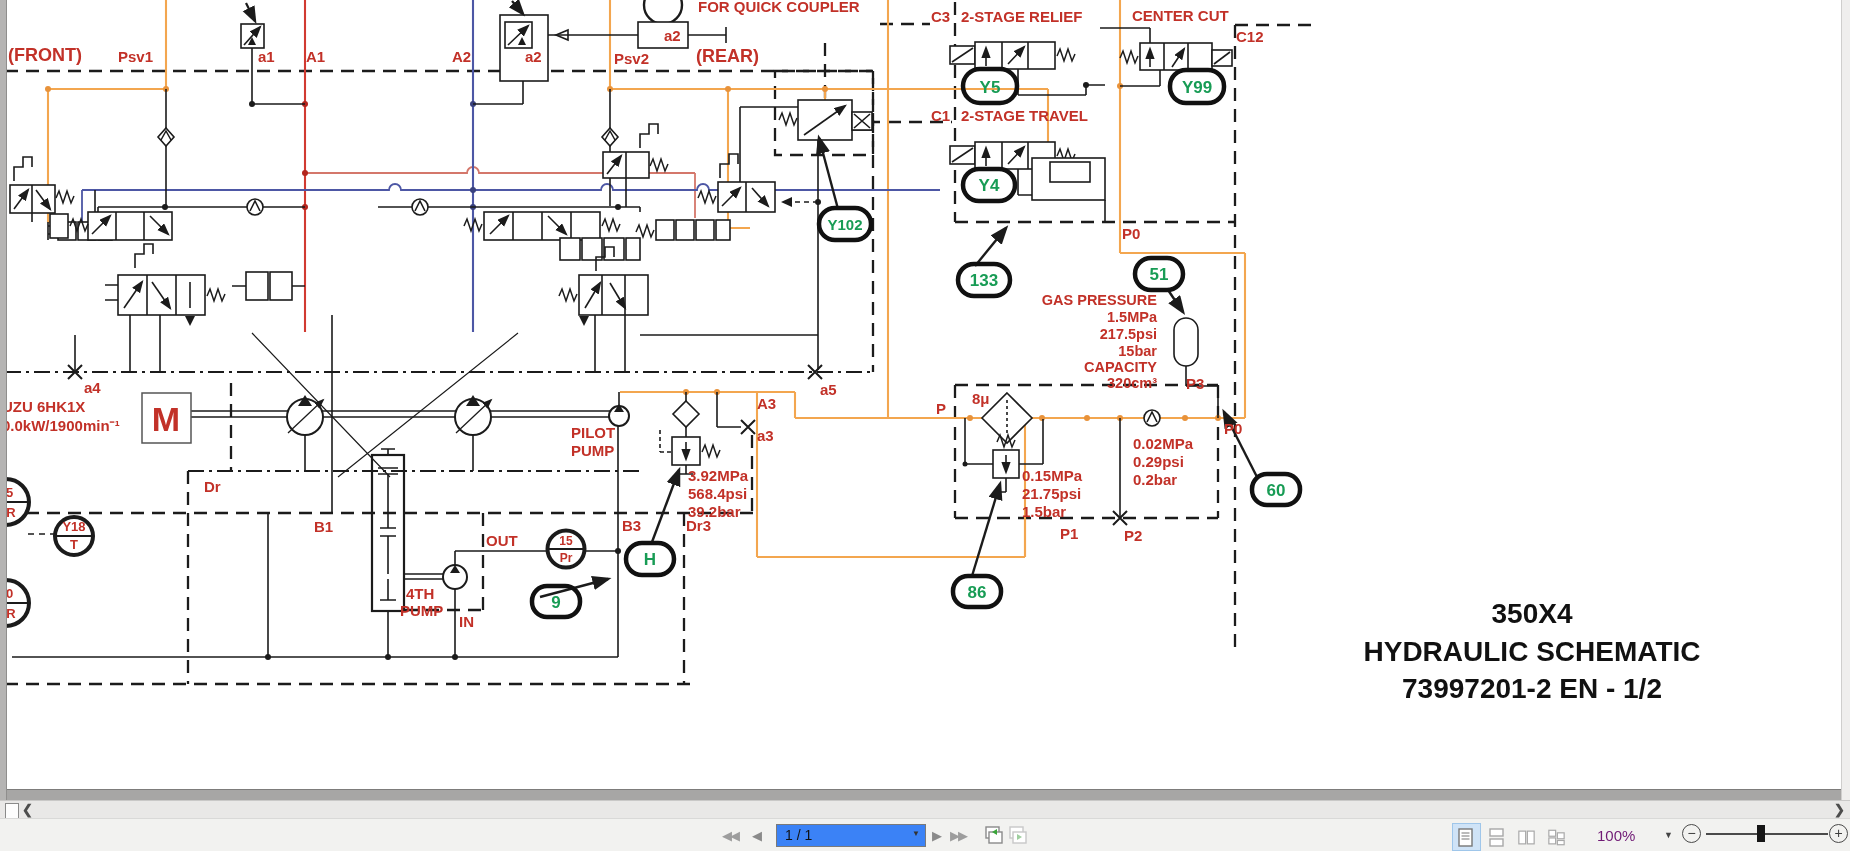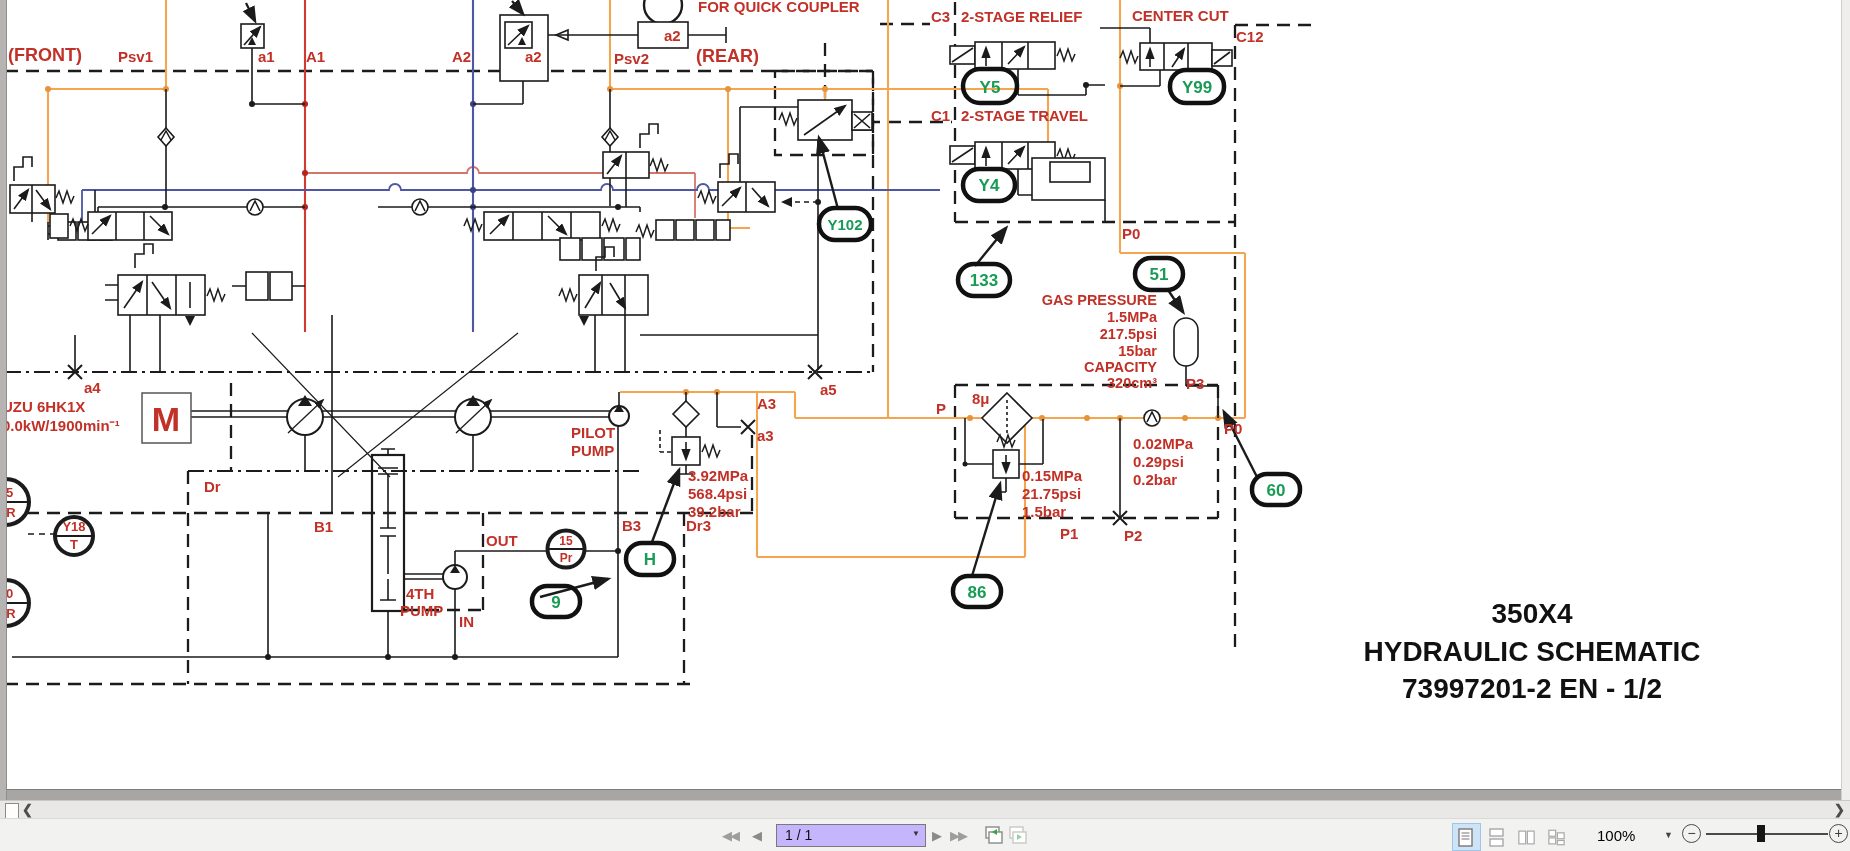--- a/index.html
+++ b/index.html
@@ -7,27 +7,27 @@
        font-family:"Liberation Sans",sans-serif;}
   .left-strip{position:absolute;left:0;top:0;width:6px;height:800px;background:#b5b4b3;border-right:1px solid #8f8e8d;}
   .page{position:absolute;left:7px;top:0;width:1835px;height:789px;background:#ffffff;}
   .page-edge{position:absolute;left:7px;top:789px;width:1835px;height:11px;background:#a7a6a5;border-top:1px solid #7d7c7b;}
   .vscroll{position:absolute;right:0;top:0;width:8px;height:800px;background:#efeeed;border-left:1px solid #cfcecd;}
   .hscroll{position:absolute;left:0;top:800px;width:1850px;height:18px;background:#e9e8e7;border-top:1px solid #c9c8c7;}
   .hthumb{position:absolute;left:5px;top:2px;width:12px;height:14px;background:#fdfdfd;border:1px solid #8a8a8a;}
   .hchev{position:absolute;top:1px;font-size:13px;font-weight:bold;color:#4d4d4d;line-height:16px;}
   .toolbar{position:absolute;left:0;top:818px;width:1850px;height:33px;background:#f2f2f0;border-top:1px solid #d9d9d8;}
   .tbtn{position:absolute;top:6px;height:21px;color:#9d9d9d;font-size:13px;line-height:21px;letter-spacing:-2px;cursor:default;}
-  .combo{position:absolute;left:776px;top:5px;width:148px;height:21px;background:#c4b5fd;border:1px solid #7a7a7a;font-size:14px;color:#111;}
+  .combo{position:absolute;left:776px;top:5px;width:148px;height:21px;background:#3b82f6;border:1px solid #7a7a7a;font-size:14px;color:#111;}
   .combo .val{position:absolute;left:8px;top:1px;line-height:19px;}
   .combo .caret{position:absolute;right:5px;top:4px;font-size:8px;color:#333;}
   .viewicon{position:absolute;top:7px;width:20px;height:18px;}
   .pgicon{position:absolute;top:9px;width:17px;height:19px;}
   .pg-hilite{position:absolute;left:1452px;top:4px;width:27px;height:26px;background:#cfe3f7;border:1px solid #9fc6ea;}
-  .zoomlabel{position:absolute;left:1597px;top:8px;font-size:15px;color:#000000;}
+  .zoomlabel{position:absolute;left:1597px;top:8px;font-size:15px;color:#701a75;}
   .zcaret{position:absolute;left:1664px;top:11px;font-size:9px;color:#444;}
   .zbtn{position:absolute;top:824px;width:19px;height:19px;border:1.5px solid #4a4a4a;border-radius:50%;
         text-align:center;line-height:17px;font-size:14px;color:#3d3d3d;background:transparent;box-sizing:border-box;}
   .slider-line{position:absolute;left:1706px;top:833px;width:122px;height:2px;background:#4a4a4a;}
   .slider-handle{position:absolute;left:1757px;top:825px;width:8px;height:17px;background:#161616;}
   svg text{user-select:none;}
 </style>
 </head>
 <body>
 

